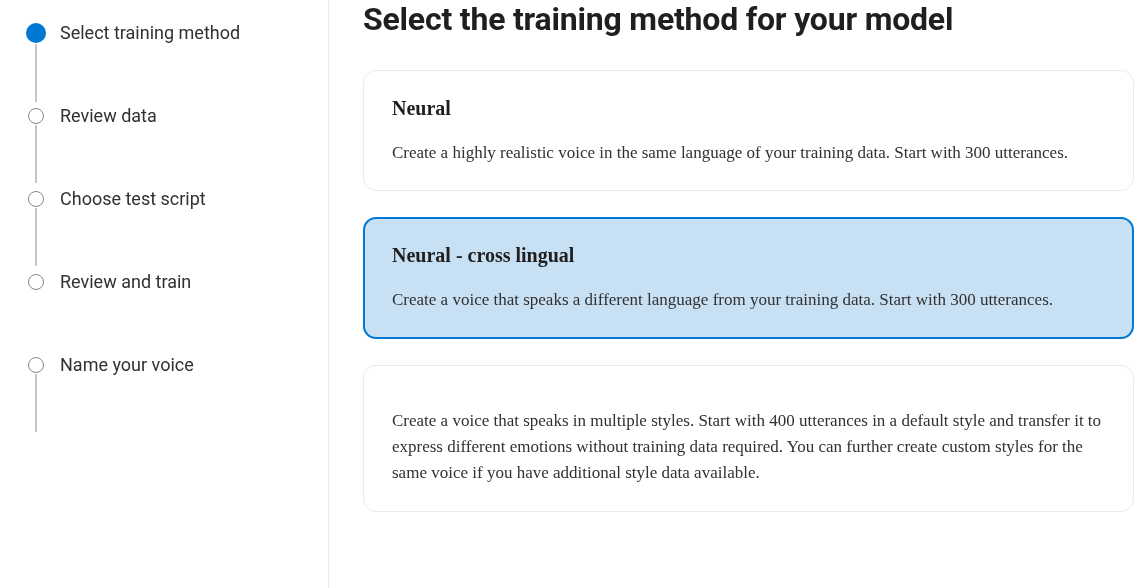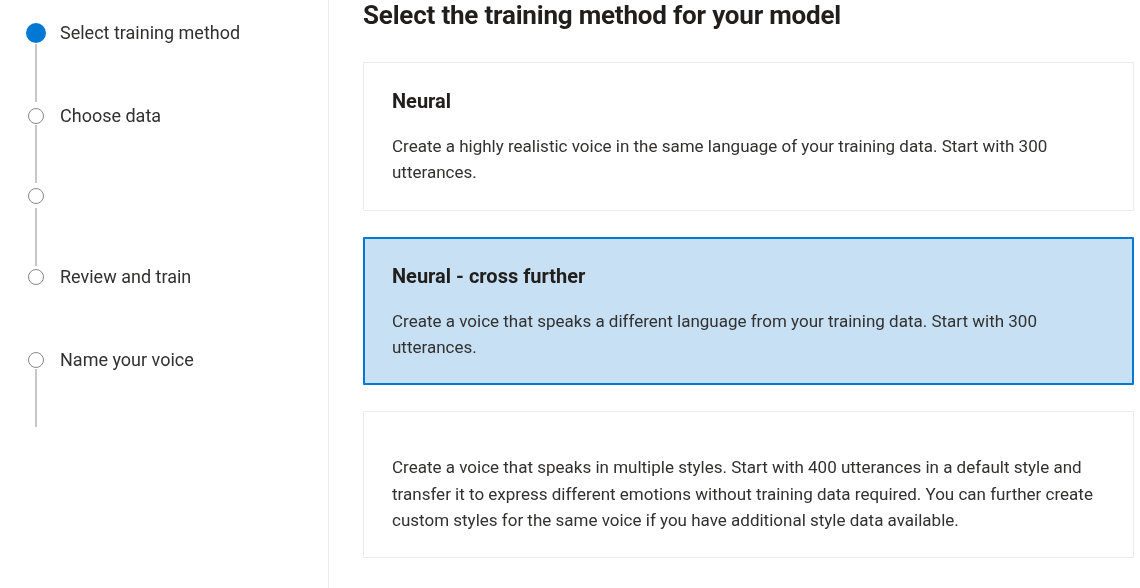--- a/index.html
+++ b/index.html
@@ -72,38 +72,39 @@
       margin-left: 16px;
       font-size: 18px;
       color: #323130;
     }
     .main {
       flex: 1;
       padding: 0px 0 0 34px;
       overflow: hidden;
     }
     .main-title {
-      font-size: 26px;
+      font-size: 32px;
       font-weight: 700;
       color: #201f1e;
       margin-bottom: 32px;
       letter-spacing: -0.2px;
     }
     .options {
       display: flex;
       flex-direction: column;
       gap: 26px;
       padding-right: 6px;
     }
     .option-card {
       border: 1px solid #edebe9;
-      border-radius: 1px;
+      border-radius: 13px;
       padding: 26px 28px 24px 28px;
       background: #ffffff;
       cursor: pointer;
+      font-family: Liberation Serif, serif;
     }
     .option-card.selected {
       border: 2px solid #0078d4;
       background: #c7e0f4;
       padding: 25px 27px 23px 27px;
     }
     .option-title {
       font-size: 20px;
       font-weight: 700;
       color: #201f1e;
@@ -122,25 +123,26 @@
 <div class="layout">
   <nav class="sidebar">
     <ul class="steps">
       <li class="step active">
         <span class="step-indicator"></span>
         <span class="step-label">Select training method</span>
         <span class="step-connector"></span>
       </li>
       <li class="step">
         <span class="step-indicator"></span>
-        <span class="step-label">Choose data</span>
+        <span class="step-label">Review data</span>
         <span class="step-connector"></span>
       </li>
       <li class="step">
         <span class="step-indicator"></span>
+        <span class="step-label">Choose test script</span>
         <span class="step-connector"></span>
       </li>
       <li class="step">
         <span class="step-indicator"></span>
         <span class="step-label">Review and train</span>
       </li>
       <li class="step">
         <span class="step-indicator"></span>
         <span class="step-label">Name your voice</span>
         <span class="step-connector"></span>
@@ -151,21 +153,21 @@
   <main class="main">
     <h1 class="main-title">Select the training method for your model</h1>
 
     <div class="options">
       <div class="option-card">
         <div class="option-title">Neural</div>
         <div class="option-description">Create a highly realistic voice in the same language of your training data. Start with 300 utterances.</div>
       </div>
 
       <div class="option-card selected">
-        <div class="option-title">Neural - cross further</div>
+        <div class="option-title">Neural - cross lingual</div>
         <div class="option-description">Create a voice that speaks a different language from your training data. Start with 300 utterances.</div>
       </div>
 
       <div class="option-card">
         <div class="option-description">Create a voice that speaks in multiple styles. Start with 400 utterances in a default style and transfer it to express different emotions without training data required. You can further create custom styles for the same voice if you have additional style data available.</div>
       </div>
     </div>
   </main>
 </div>
 

